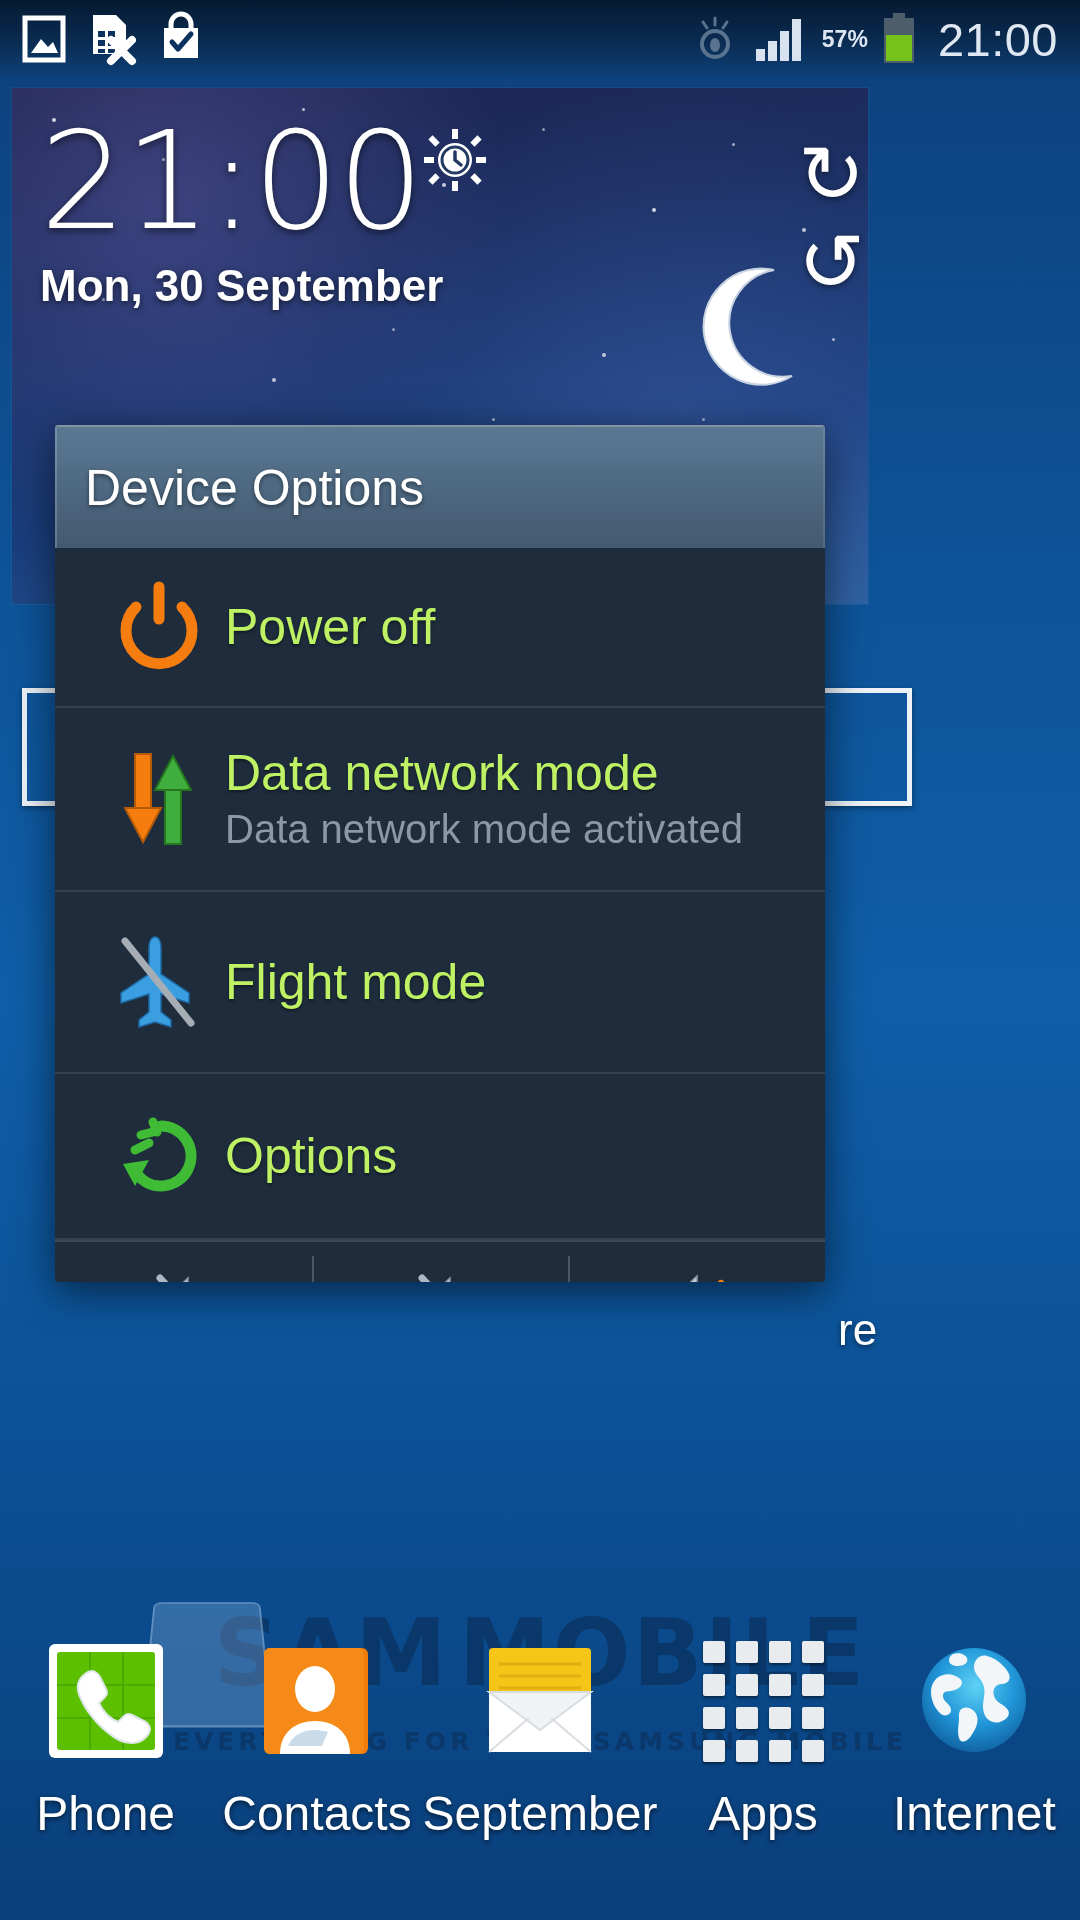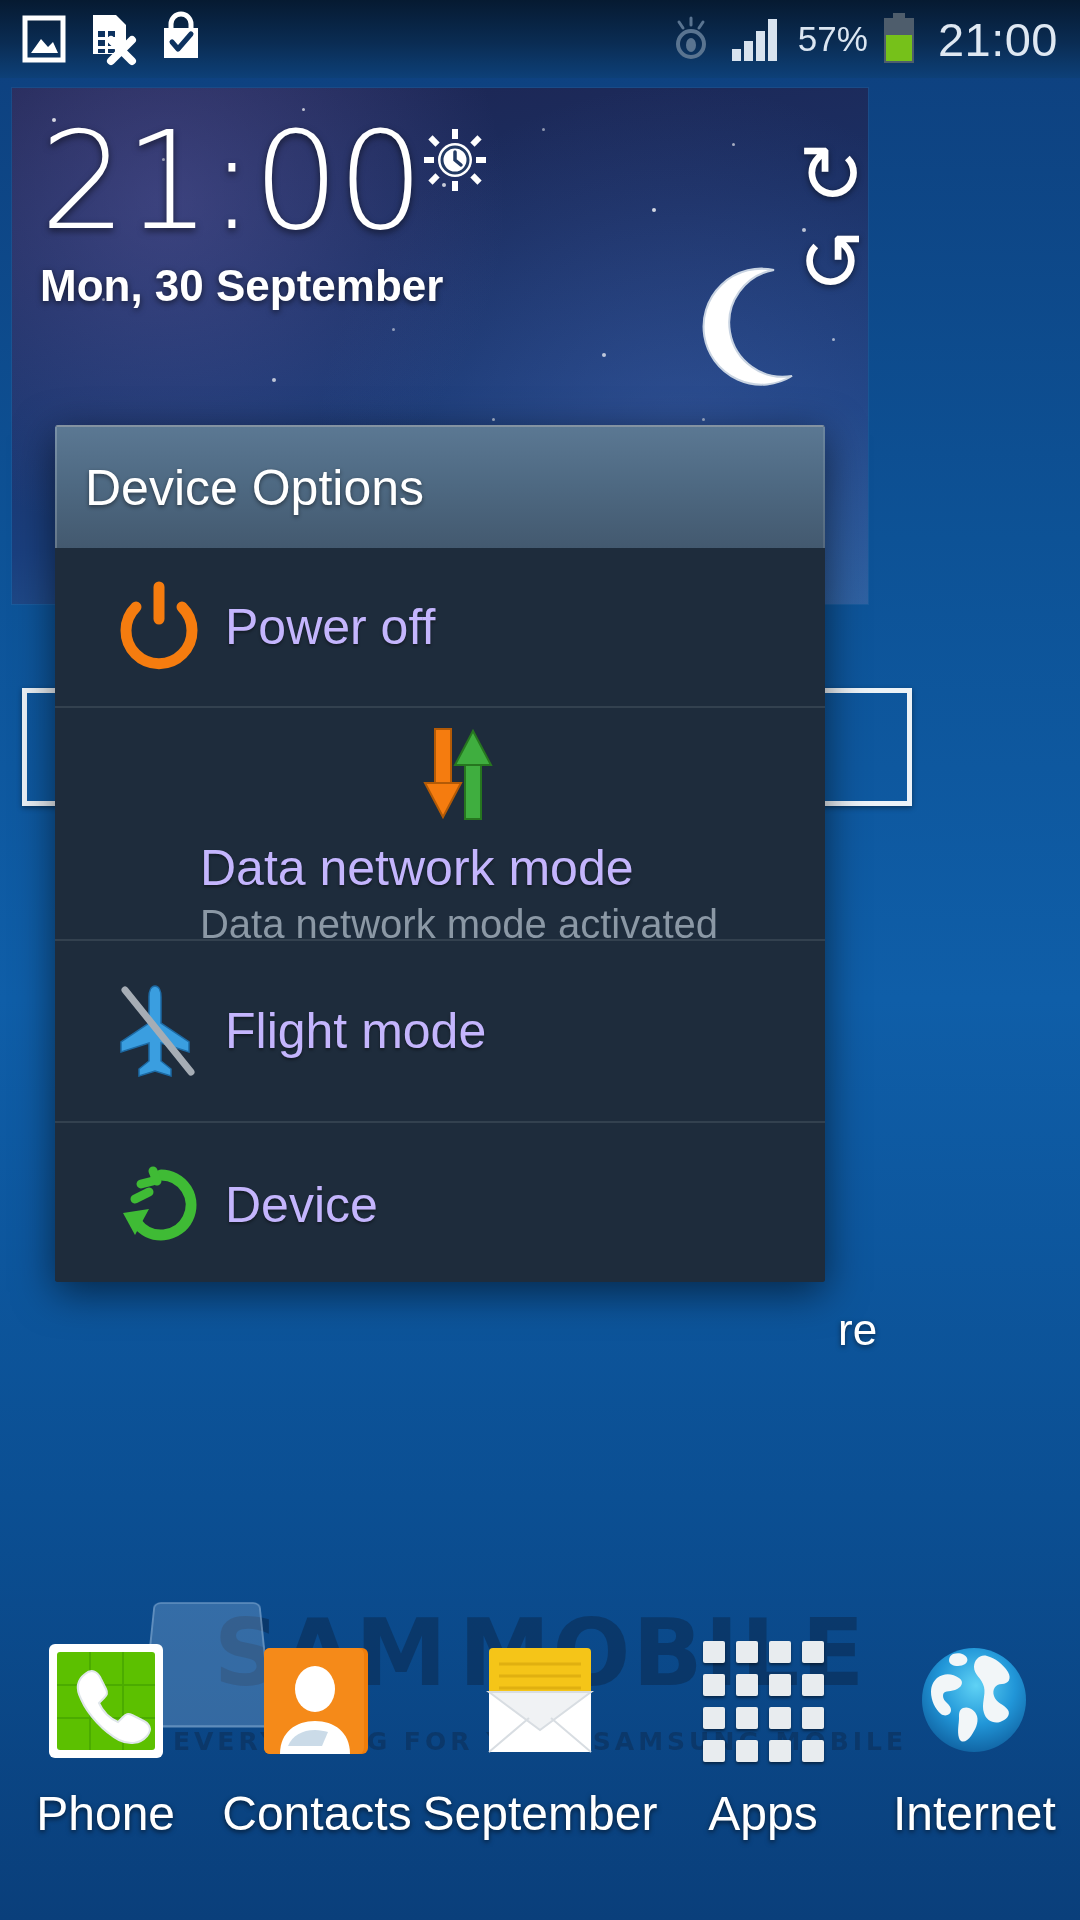--- a/index.html
+++ b/index.html
@@ -21,21 +21,21 @@
     background:linear-gradient(180deg,#06192f 0%, #072murky 0%, #062banana 0%);
     background:linear-gradient(180deg,#061a31 0%, #0a2c53 55%, #0d4078 100%);
     display:flex; align-items:center; z-index:60;
   }
   .sb-left{ display:flex; align-items:center; gap:22px; padding-left:22px; }
   .sb-right{ margin-left:auto; display:flex; align-items:center; gap:14px; padding-right:22px; }
   .sb-clock{
     color:#dfe8f2; font-size:47px; letter-spacing:.5px; font-weight:300;
     line-height:1; padding-left:8px;
   }
-  .sb-pct{ color:#dbe6f2; font-size:35px; font-weight:400; }
+  .sb-pct{ color:#dbe6f2; font-size:23px; font-weight:700; }
 
   
   #wallpanel{
     position:absolute; left:12px; top:88px; width:856px; height:516px;
     background:
       radial-gradient(circle at 18% 22%, rgba(120,110,190,.35) 0%, rgba(0,0,0,0) 42%),
       radial-gradient(circle at 78% 70%, rgba(90,120,200,.30) 0%, rgba(0,0,0,0) 48%),
       linear-gradient(170deg,#1d2450 0%, #1b2f63 35%, #1a3f7e 70%, #2a5f9e 100%);
     box-shadow:0 0 0 1px rgba(255,255,255,.05);
     overflow:hidden; z-index:5;
@@ -122,29 +122,29 @@
     padding-left:38px; background:#1e2c3c;
     border-bottom:2px solid #33414f;
   }
   .row:last-child{ border-bottom:none; }
   .row-icon{
     width:132px; flex:0 0 132px; display:flex;
     align-items:center; justify-content:center;
   }
   .row-text{ display:flex; flex-direction:column; justify-content:center; }
   .row-title{
-    color:#c4b5fd; font-size:50px; font-weight:400; line-height:1.12;
+    color:#bef264; font-size:50px; font-weight:400; line-height:1.12;
     text-shadow:0 2px 3px rgba(0,0,0,.4);
   }
   .row-sub{
     color:#8b98a5; font-size:40px; font-weight:400; line-height:1.2;
     margin-top:4px;
   }
   #row-poweroff{ height:160px; }
-  #row-datanetwork{ height:233px;flex-direction:column; }
+  #row-datanetwork{ height:184px; }
   #row-flightmode{ height:182px; }
   #row-restart{ height:166px; }
 
   
   #soundbar{
     display:flex; background:#1e2c3c; height:182px;
     border-top:2px solid #3b4855;
   }
   .sm{
     flex:1 1 0; position:relative; display:flex; flex-direction:column;
@@ -392,21 +392,21 @@
             </g>
             <path d="M36 52 L22 78 L10 56 Z" fill="#3fbb35"></path>
             <g stroke="#3fbb35" stroke-width="9" stroke-linecap="round">
               <path d="M22 42 L36 35"></path>
               <path d="M28 27 L40 24"></path>
               <path d="M40 14 L44 24"></path>
             </g>
           </svg>
         </div>
         <div class="row-text">
-          <span class="row-title">Device</span>
+          <span class="row-title">Options</span>
         </div>
       </div>
 
       <div id="soundbar">
 
         <div class="sm">
           <span class="sm-ico">
             <svg width="78" height="74" viewBox="0 0 78 74">
               <g fill="#c2cbd4" stroke="#8d98a3" stroke-width="1.5">
                 <path d="M12 27 H26 L44 10 V64 L26 47 H12 Z"></path>

